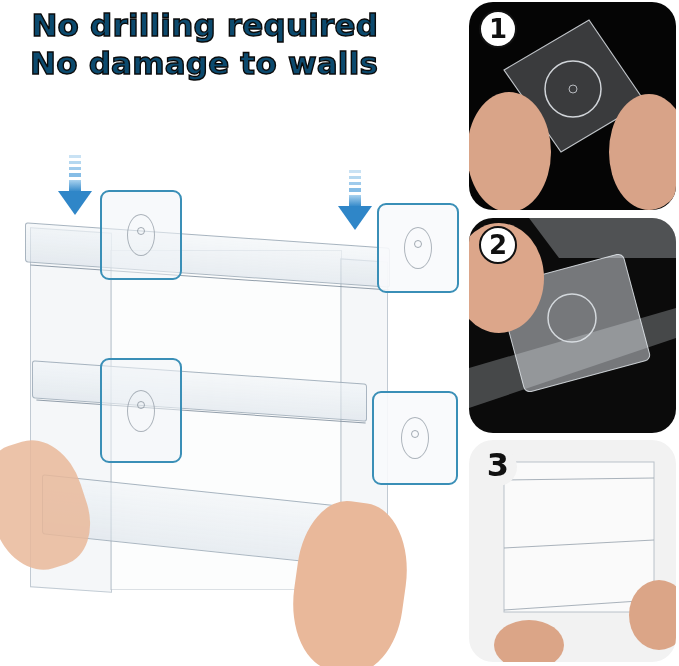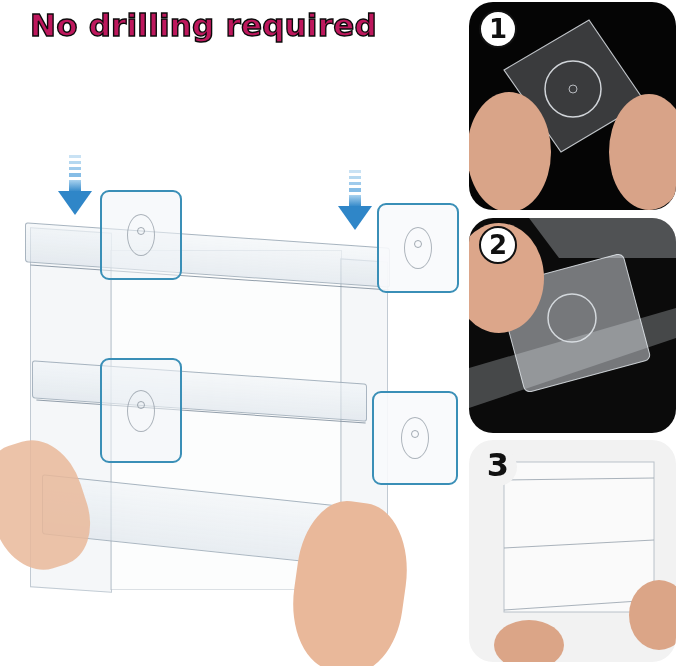--- a/index.html
+++ b/index.html
@@ -2,21 +2,21 @@
 <html><head>
 <meta charset="utf-8">
 <style>
   * { box-sizing: border-box; margin: 0; padding: 0; }
   html, body { width: 679px; height: 666px; background: #ffffff; overflow: hidden; }
   body { position: relative; font-family: "DejaVu Sans", "Liberation Sans", sans-serif; }
 
   .headline {
     position: absolute; left: 30px; top: 6px;
     font-family: "DejaVu Sans", sans-serif; font-weight: 900;
-    font-size: 31px; line-height: 38px; color: #be185d;
+    font-size: 31px; line-height: 38px; color: #0c4a6e;
     letter-spacing: 0.2px;
     text-align: right;
   }
   .headline span { display: block; font-weight: bold; -webkit-text-stroke: 1.4px #0a0a0a; }
 
   
   .scene { position: absolute; left: 0; top: 140px; width: 470px; height: 526px; }
   .panel-side {
     position: absolute; background: rgba(225,232,238,0.35);
     border: 1px solid rgba(150,165,180,0.55);
@@ -54,20 +54,21 @@
   .step-1 { top: 2px; height: 208px; background: #050505; }
   .step-2 { top: 218px; height: 215px; background: #0b0b0b; }
   .step-3 { top: 440px; height: 222px; background: #f2f2f2; }
   .step-3 .badge { border: none; background: #f2f2f2; font-size: 32px; }
 </style>
 </head>
 <body>
 
 <div class="headline">
   <span>No drilling required</span>
+  <span>No damage to walls</span>
 </div>
 
 <div class="scene">
 
   <div class="panel-side" style="left:30px; top:90px; width:82px; height:360px; transform:skewY(4deg);"></div>
   <div class="panel-side" style="left:340px; top:120px; width:48px; height:345px; transform:skewY(4deg);"></div>
   <div class="panel-side" style="left:110px; top:110px; width:232px; height:340px; background:rgba(245,248,250,0.3); border-color:rgba(170,180,190,0.4);"></div>
 
   <div class="shelf" style="left:25px; top:95px; width:365px; height:40px; transform:skewY(4deg); border-radius:3px;"></div>
   <div class="shelf-lip" style="left:30px; top:137px; width:360px; transform:rotate(4deg);"></div>

